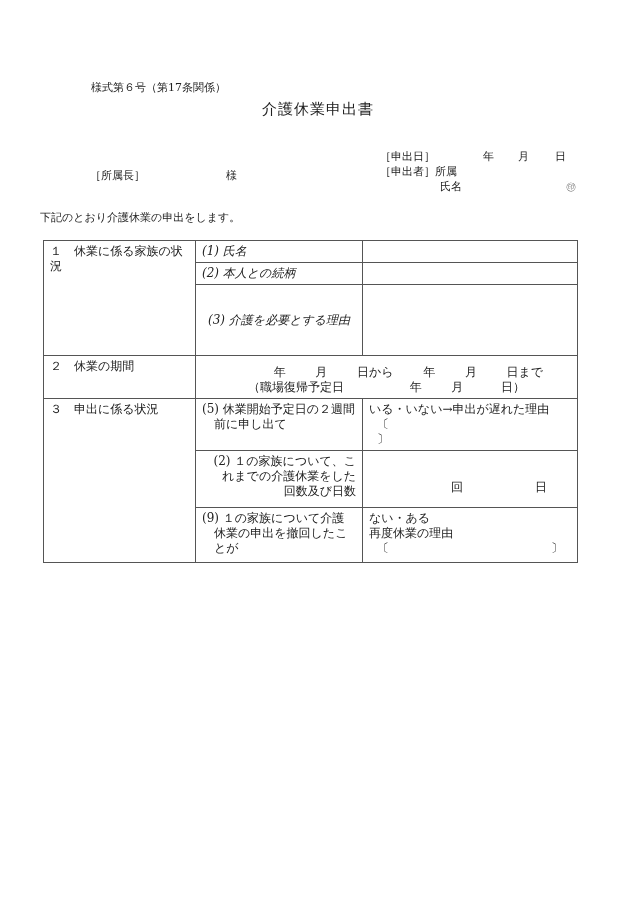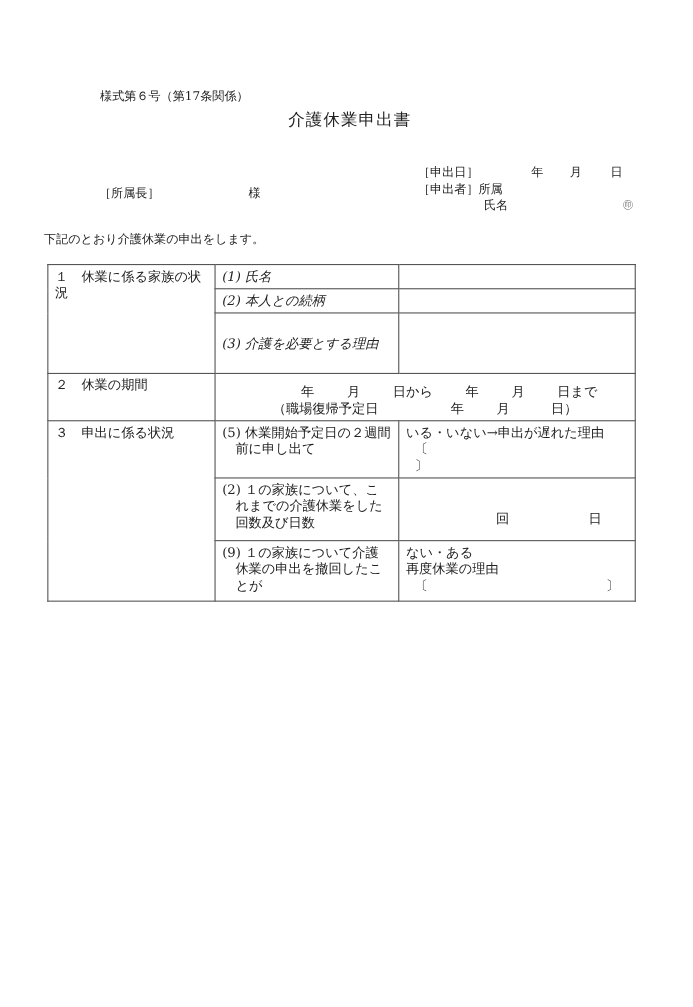--- a/index.html
+++ b/index.html
@@ -27,24 +27,24 @@
     border-collapse: collapse; table-layout: fixed;
   }
   table.form td {
     border: 1px solid #555; vertical-align: top; padding: 3px 6px;
     line-height: 15px; font-size: 12px;
   }
   col.c1 { width: 152px; }
   col.c2 { width: 167px; }
   col.c3 { width: 215px; }
   .h23 { height: 16px; }
-  .h62 { height: 55px; }
+  .h62 { height: 71px; text-align: center; }
   .h50 { height: 43px; }
   .h48 { height: 41px; }
-  .h64 { height: 57px; }
+  .h64 { height: 57px; text-align: right; }
   .h62b { height: 55px; }
   .mid { vertical-align: middle !important; font-style: italic; }
   .hang { padding-left: 18px !important; text-indent: -12px; }
   .period-line { text-align: center; }
   .period-line .sp { display: inline-block; }
   .count-cell { position: relative; }
   .count-cell .kai { position: absolute; left: 88px; top: 29px; }
   .count-cell .nichi { position: absolute; left: 172px; top: 29px; }
   .bracket-line { position: relative; height: 15px; }
   .bracket-line .r { position: absolute; right: 8px; }

